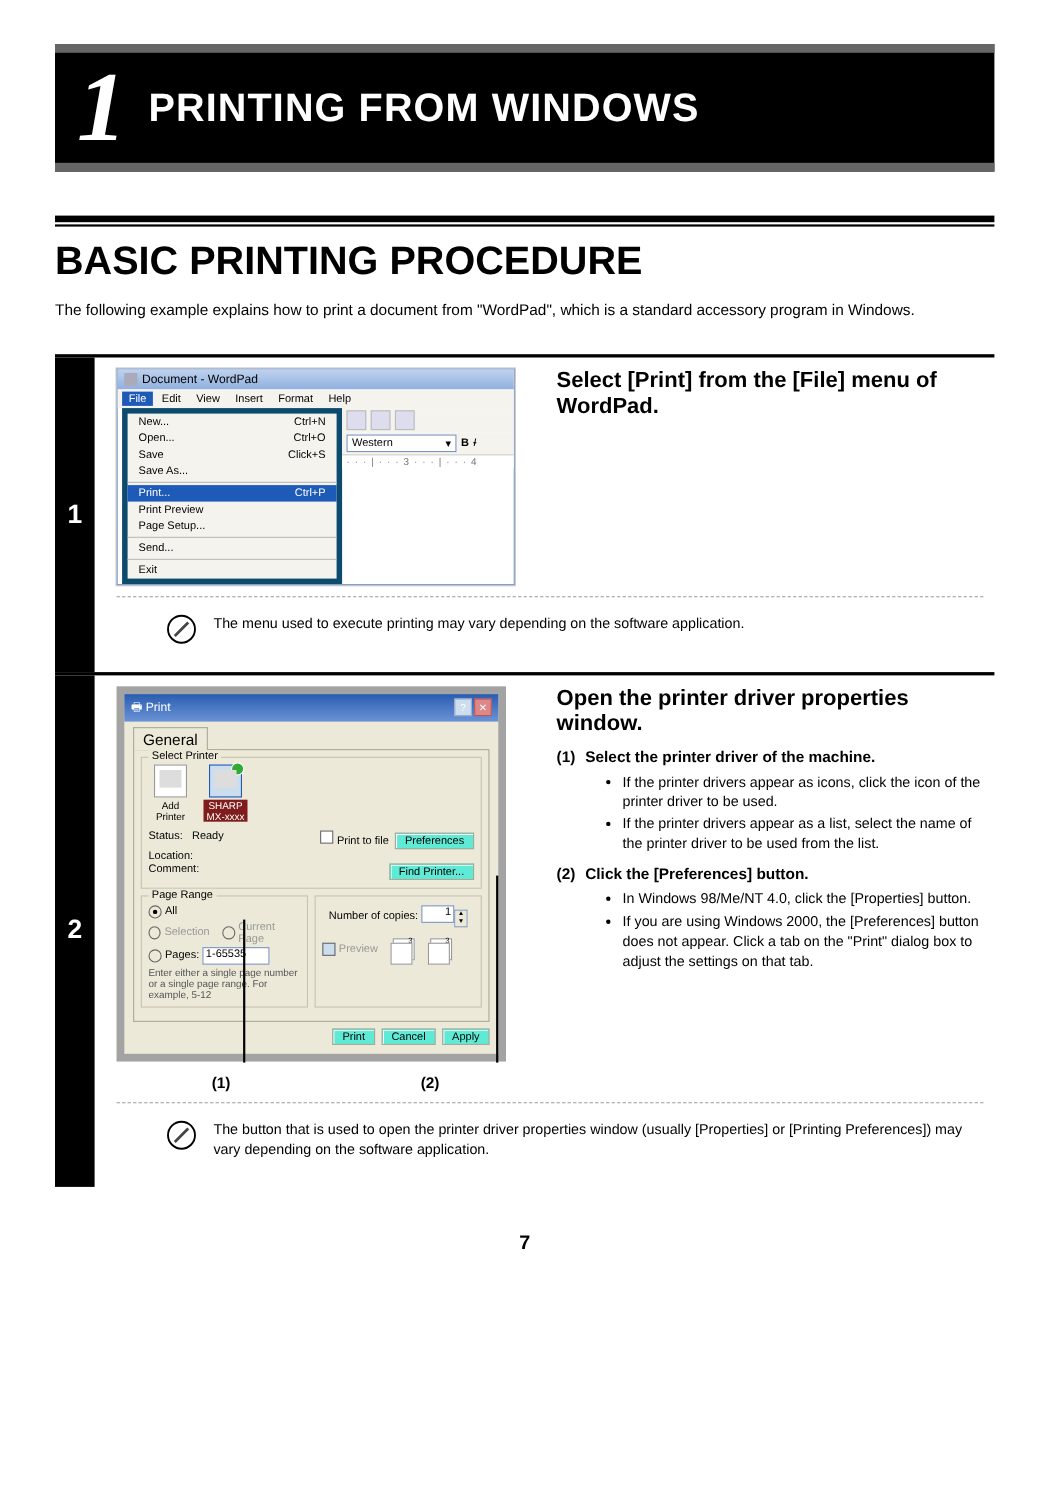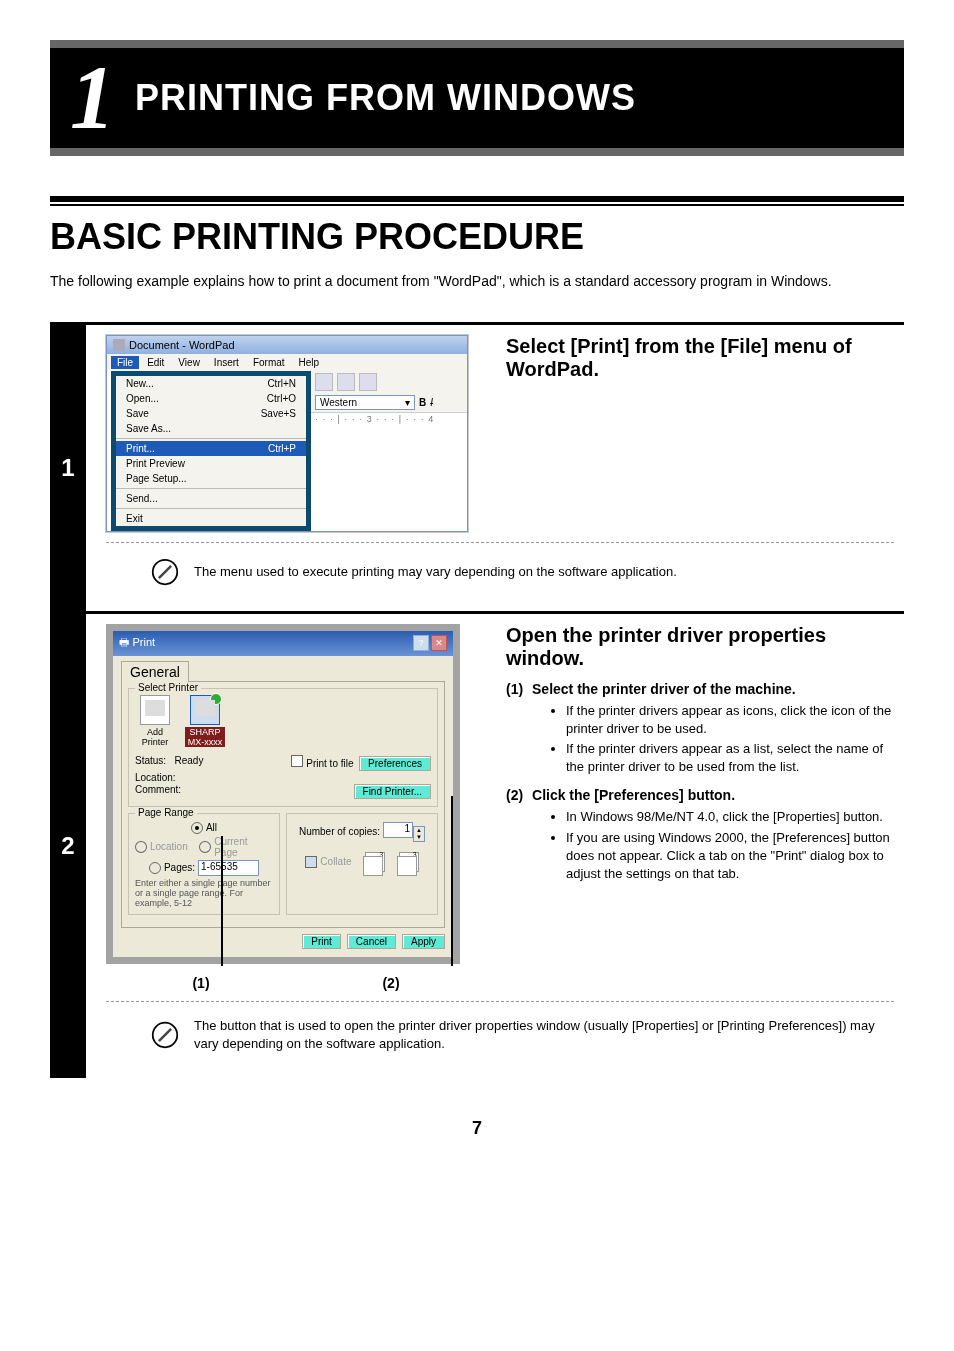--- a/index.html
+++ b/index.html
@@ -103,21 +103,21 @@
     line-height: 1.4;
   }
   .bullets li { margin-bottom: 2px; }
   .dashed-sep {
     border: none;
     border-top: 1px dashed #999;
     margin: 10px 0;
   }
   .note-row {
     display: flex;
-    align-items: center;
+    align-items: flex-start;
     gap: 15px;
     padding: 5px 10px 15px 45px;
     font-size: 13px;
     line-height: 1.4;
   }
   .note-icon {
     width: 28px;
     height: 28px;
     flex: 0 0 28px;
   }
@@ -175,21 +175,21 @@
   .printer-icons { display:flex; gap:10px; margin-bottom:8px; }
   .p-icon { width:40px; text-align:center; font-size:9px;}
   .p-icon .pi { width:28px; height:28px; background:#fff; border:1px solid #999; margin:0 auto 2px; position:relative;}
   .p-icon.sel .pi { background:#cde; border:1px solid #1e5ab8;}
   .p-icon .pi::after { content:""; position:absolute; top:4px; left:4px; right:4px; bottom:8px; background:#ddd; }
   .p-icon.sel .badge { position:absolute; top:-3px; right:-3px; width:10px; height:10px; background:#3a3; border-radius:50%; border:1px solid #fff; }
   .status-row { display:flex; justify-content:space-between; font-size:10px; margin:1px 0;}
   .btn { border:1px solid #aca899; background:#5eead4; padding:1px 8px; font-size:10px; display:inline-block; box-shadow:inset 1px 1px #fff; }
   .btn-row { display:flex; gap:6px; justify-content:flex-end; padding-top:6px;}
   .input { border:1px solid #7a95c1; background:#fff; padding:0 2px; font-size:10px; height:14px; display:inline-block; }
-  .radio-row { font-size:10px; margin:2px 0; display:flex; align-items:center; gap:3px;justify-content:center;}
+  .radio-row { font-size:10px; margin:2px 0; display:flex; align-items:center; gap:3px;}
   .radio { width:10px; height:10px; border:1px solid #666; border-radius:50%; display:inline-flex; align-items:center; justify-content:center;}
   .radio.on::after { content:""; width:4px; height:4px; background:#000; border-radius:50%;}
   .chk { width:10px; height:10px; border:1px solid #666; display:inline-block; background:#fff;}
   .chk.on { background:#cde; }
   .callout-label { text-align:center; font-weight:bold; font-size:14px; margin-top:6px;}
   .callout-row { display:flex; }
   .callout-row > div { flex:1; }
   .pd-wrap { position:relative; padding-bottom:5px;}
   .v-line1 { position:absolute; left:115px; top:212px; width:2px; height:130px; background:#000;}
   .v-line2 { position:absolute; right:33px; top:172px; width:2px; height:170px; background:#000;}
@@ -238,21 +238,21 @@
               <div class="dd-item">
                   <span>New...</span>
                   <span>Ctrl+N</span>
                 </div>
               <div class="dd-item">
                   <span>Open...</span>
                   <span>Ctrl+O</span>
                 </div>
               <div class="dd-item">
                   <span>Save</span>
-                  <span>Save+S</span>
+                  <span>Click+S</span>
                 </div>
               <div class="dd-item">
                   <span>Save As...</span>
                   <span></span>
                 </div>
               <div class="dd-sep"></div>
               <div class="dd-item sel">
                   <span>Print...</span>
                   <span>Ctrl+P</span>
                 </div>
@@ -360,21 +360,21 @@
                 </div>
               </div>
               <div style="display:flex; gap:6px;">
                 <div class="group" style="flex:1;">
                   <span class="group-label">Page Range</span>
                   <div class="radio-row">
                         <span class="radio on"></span>
                         <span>All</span>
                       </div>
                   <div class="radio-row">
-                    <span class="radio"></span><span class="disabled">Location</span>
+                    <span class="radio"></span><span class="disabled">Selection</span>
                     &nbsp;&nbsp;<span class="radio"></span><span class="disabled">Current Page</span>
                   </div>
                   <div class="radio-row">
                     <span class="radio"></span>
                         <span>Pages:</span>
                     <span class="input" style="width:55px;">1-65535</span>
                   </div>
                   <div style="font-size:9px; color:#555; margin-top:2px;">Enter either a single page number or a single page range. For example, 5-12</div>
                 </div>
                 <div class="group" style="flex:1;">
@@ -383,21 +383,21 @@
                     <span>Number of copies:</span>
                     <span>
                       <span class="input" style="width:24px; text-align:right;">1</span><span class="spinner-btns">
                             <span>▲</span>
                             <span>▼</span>
                           </span>
                     </span>
                   </div>
                   <div class="radio-row" style="margin-top:10px;">
                     <span class="chk on"></span>
-                    <span class="disabled">Collate</span>
+                    <span class="disabled">Preview</span>
                     &nbsp;&nbsp;<span class="small-pages"></span>
                     &nbsp;&nbsp;<span class="small-pages"></span>
                   </div>
                 </div>
               </div>
             </div>
             <div class="btn-row">
               <span class="btn">Print</span>
               <span class="btn">Cancel</span>
               <span class="btn">Apply</span>

